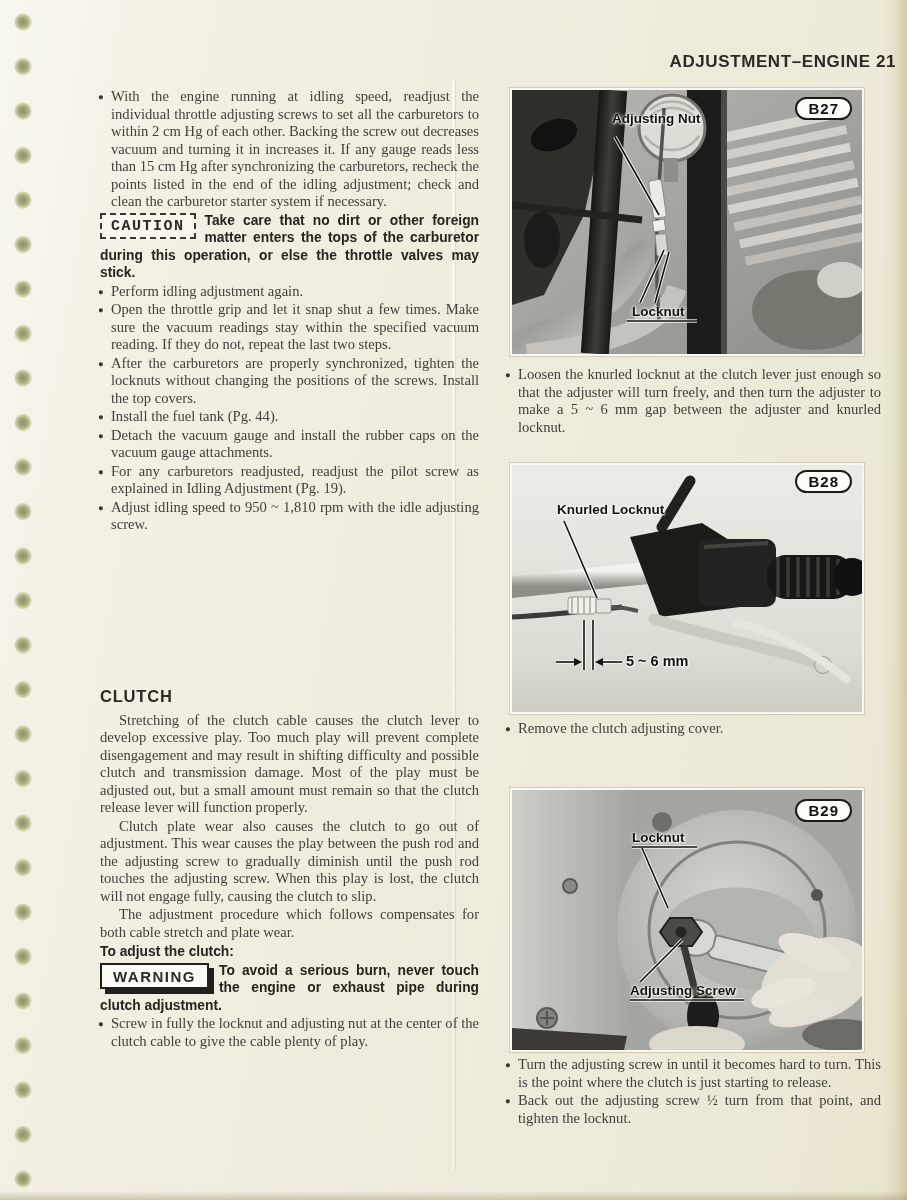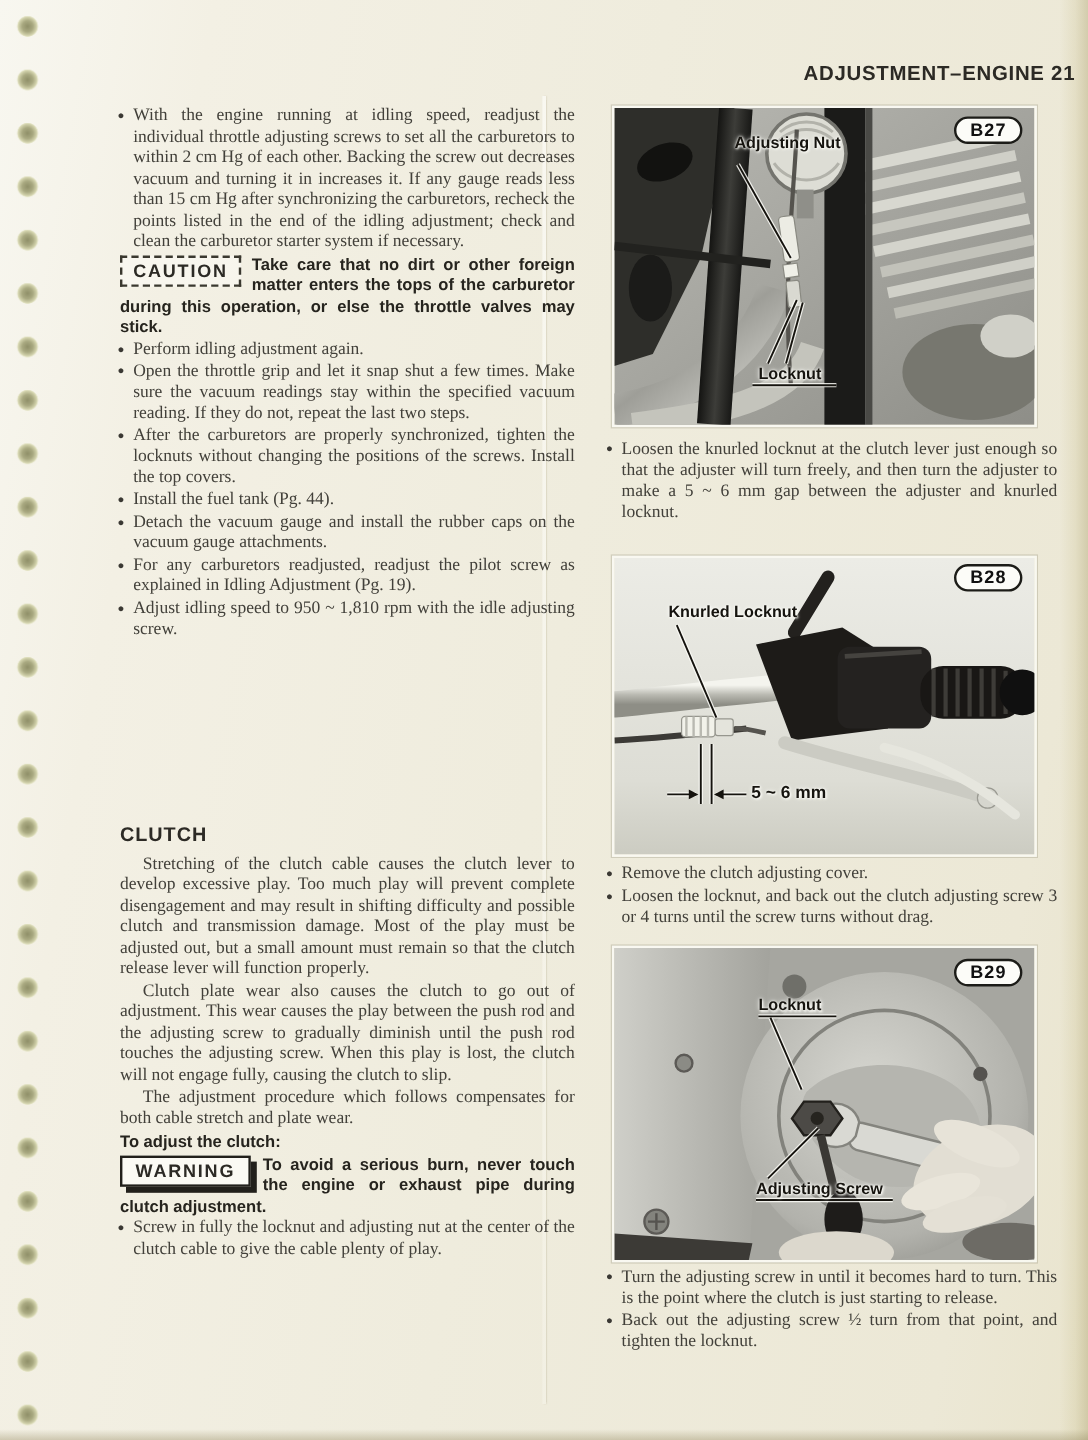--- a/index.html
+++ b/index.html
@@ -24,21 +24,21 @@
   .left-clutch{left:100px;top:688px;width:379px;}
   .b{padding-left:11px;position:relative;clear:both;}
   .b::before{content:"●";position:absolute;left:-2px;top:1px;font-size:9.5px;color:#3a3833;}
   .bs,.bs-para,.bs-block{font-family:"Liberation Sans",sans-serif;font-weight:bold;color:#26241e;}
   .bs-para{font-size:13.8px;line-height:17.5px;}
   .bs-inline{font-family:"Liberation Sans",sans-serif;font-weight:bold;color:#26241e;margin-right:6px;}
   .bs-block{font-size:13.8px;margin-top:2px !important;}
   .ind{text-indent:19px;}
   h2.clutch{font-family:"Liberation Sans",sans-serif;font-size:16.5px;letter-spacing:.8px;
     color:#2c2a25;margin:0 0 6px 0;}
-  .stamp-caution{float:left;font-family:Liberation Sans, sans-serif;font-weight:bold;
+  .stamp-caution{float:left;font-family:Liberation Mono, monospace;font-weight:bold;
     font-size:15px;letter-spacing:1.5px;color:#2c2a25;border:2px dashed #3a382f;
     padding:3px 9px 2px 9px;margin:1px 9px 2px 0;background:rgba(255,255,252,.4);}
   .stamp-warning{float:left;font-family:"Liberation Sans",sans-serif;font-weight:bold;
     font-size:15px;letter-spacing:1.5px;color:#2c2a25;border:2px solid #22201b;
     padding:3px 11px 2px 11px;margin:1px 10px 4px 0;background:#fbfaf4;
     box-shadow:5px 5px 0 #22201b;}
   
   figure.photo{position:absolute;margin:0;border:2px solid rgba(250,250,244,.85);
     box-shadow:0 0 0 1px rgba(120,115,90,.25);}
   figure.photo svg.scene{display:block;}
@@ -210,21 +210,20 @@
       <path d="M70,197 L62,193 L62,201 Z" fill="#15130e"></path>
       <path d="M83,197 L91,193 L91,201 Z" fill="#15130e"></path>
     </svg>
     <div class="plabel" style="left:45px;top:37px;">Knurled Locknut</div>
     <div class="plabel" style="left:114px;top:188px;font-size:14.5px;">5 ~ 6 mm</div>
     <div class="badge" style="right:10px;top:5px;">B28</div>
   </figure>
 
   <div class="col rc-text" style="top:720px;">
     <p class="b">Remove the clutch adjusting cover.</p>
-    <p class="b">Loosen the locknut, and back out the clutch adjusting screw 3 or 4 turns until the screw turns without drag.</p>
   </div>
 
   <figure class="photo" style="left:510px;top:788px;width:350px;height:260px;">
     <svg class="scene" width="350" height="260" viewBox="0 0 350 260">
       <defs>
         <radialGradient id="g29cov" cx=".45" cy=".4" r=".75">
           <stop offset="0" stop-color="#d6d6d0"></stop>
             <stop offset=".7" stop-color="#b2b2ac"></stop>
             <stop offset="1" stop-color="#8a8a84"></stop>
         </radialGradient>

